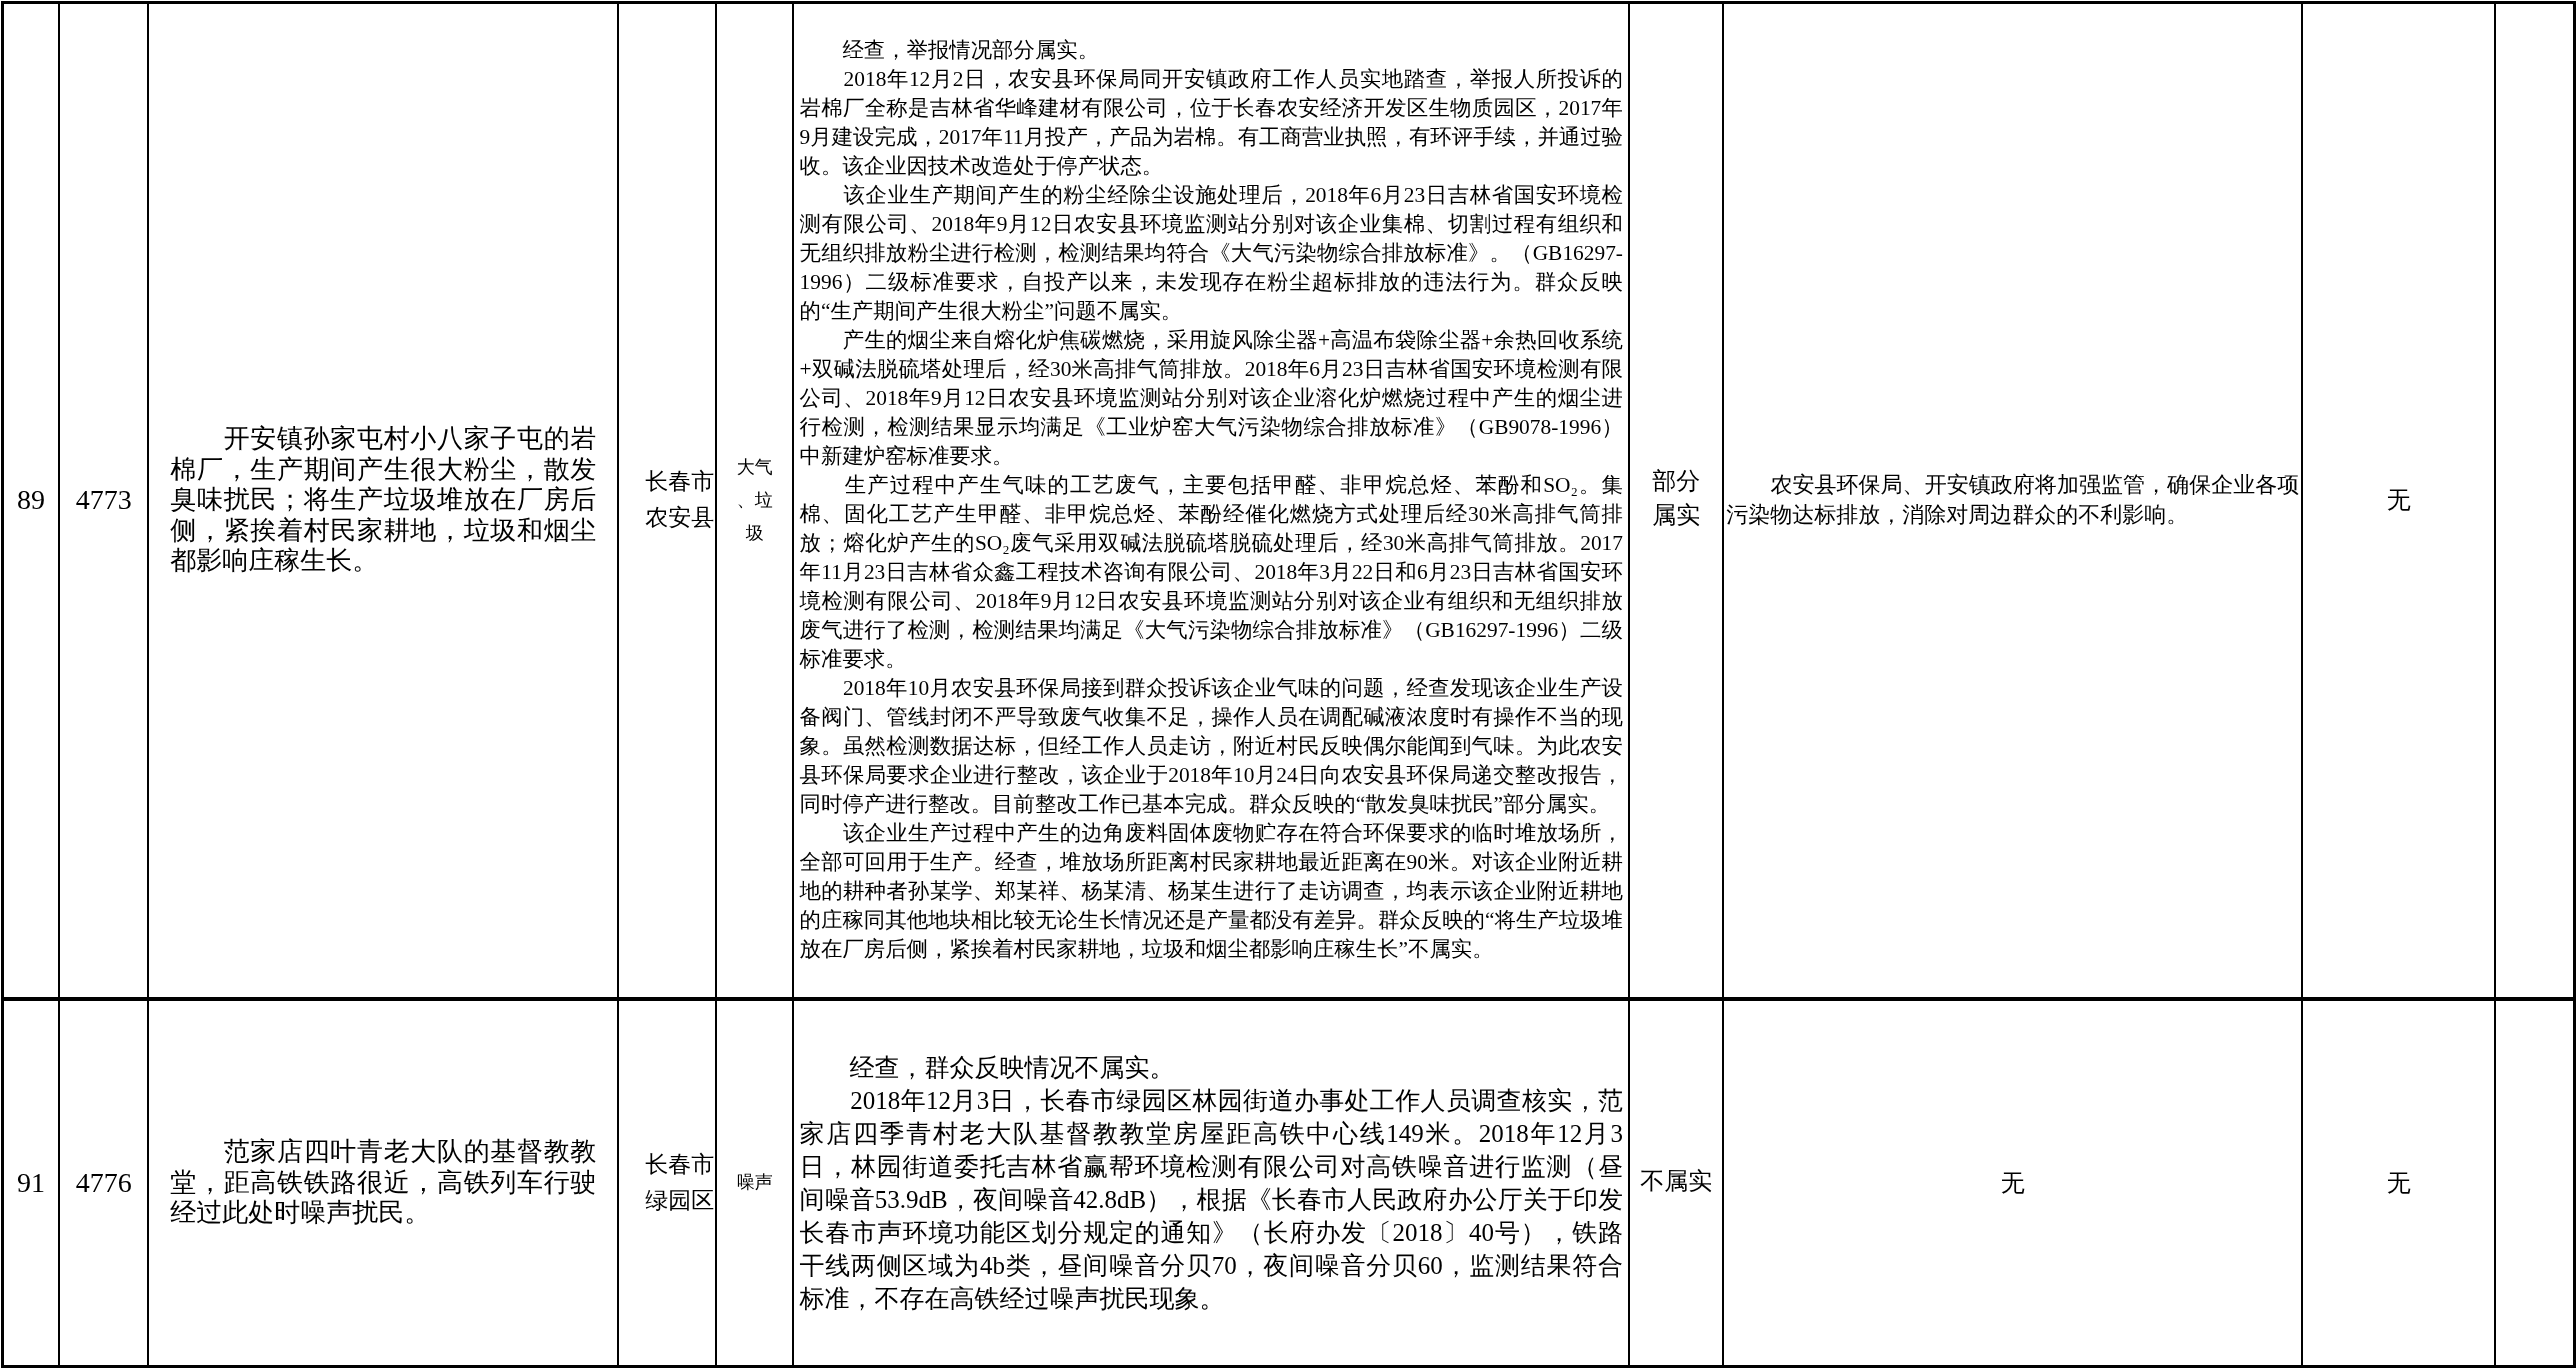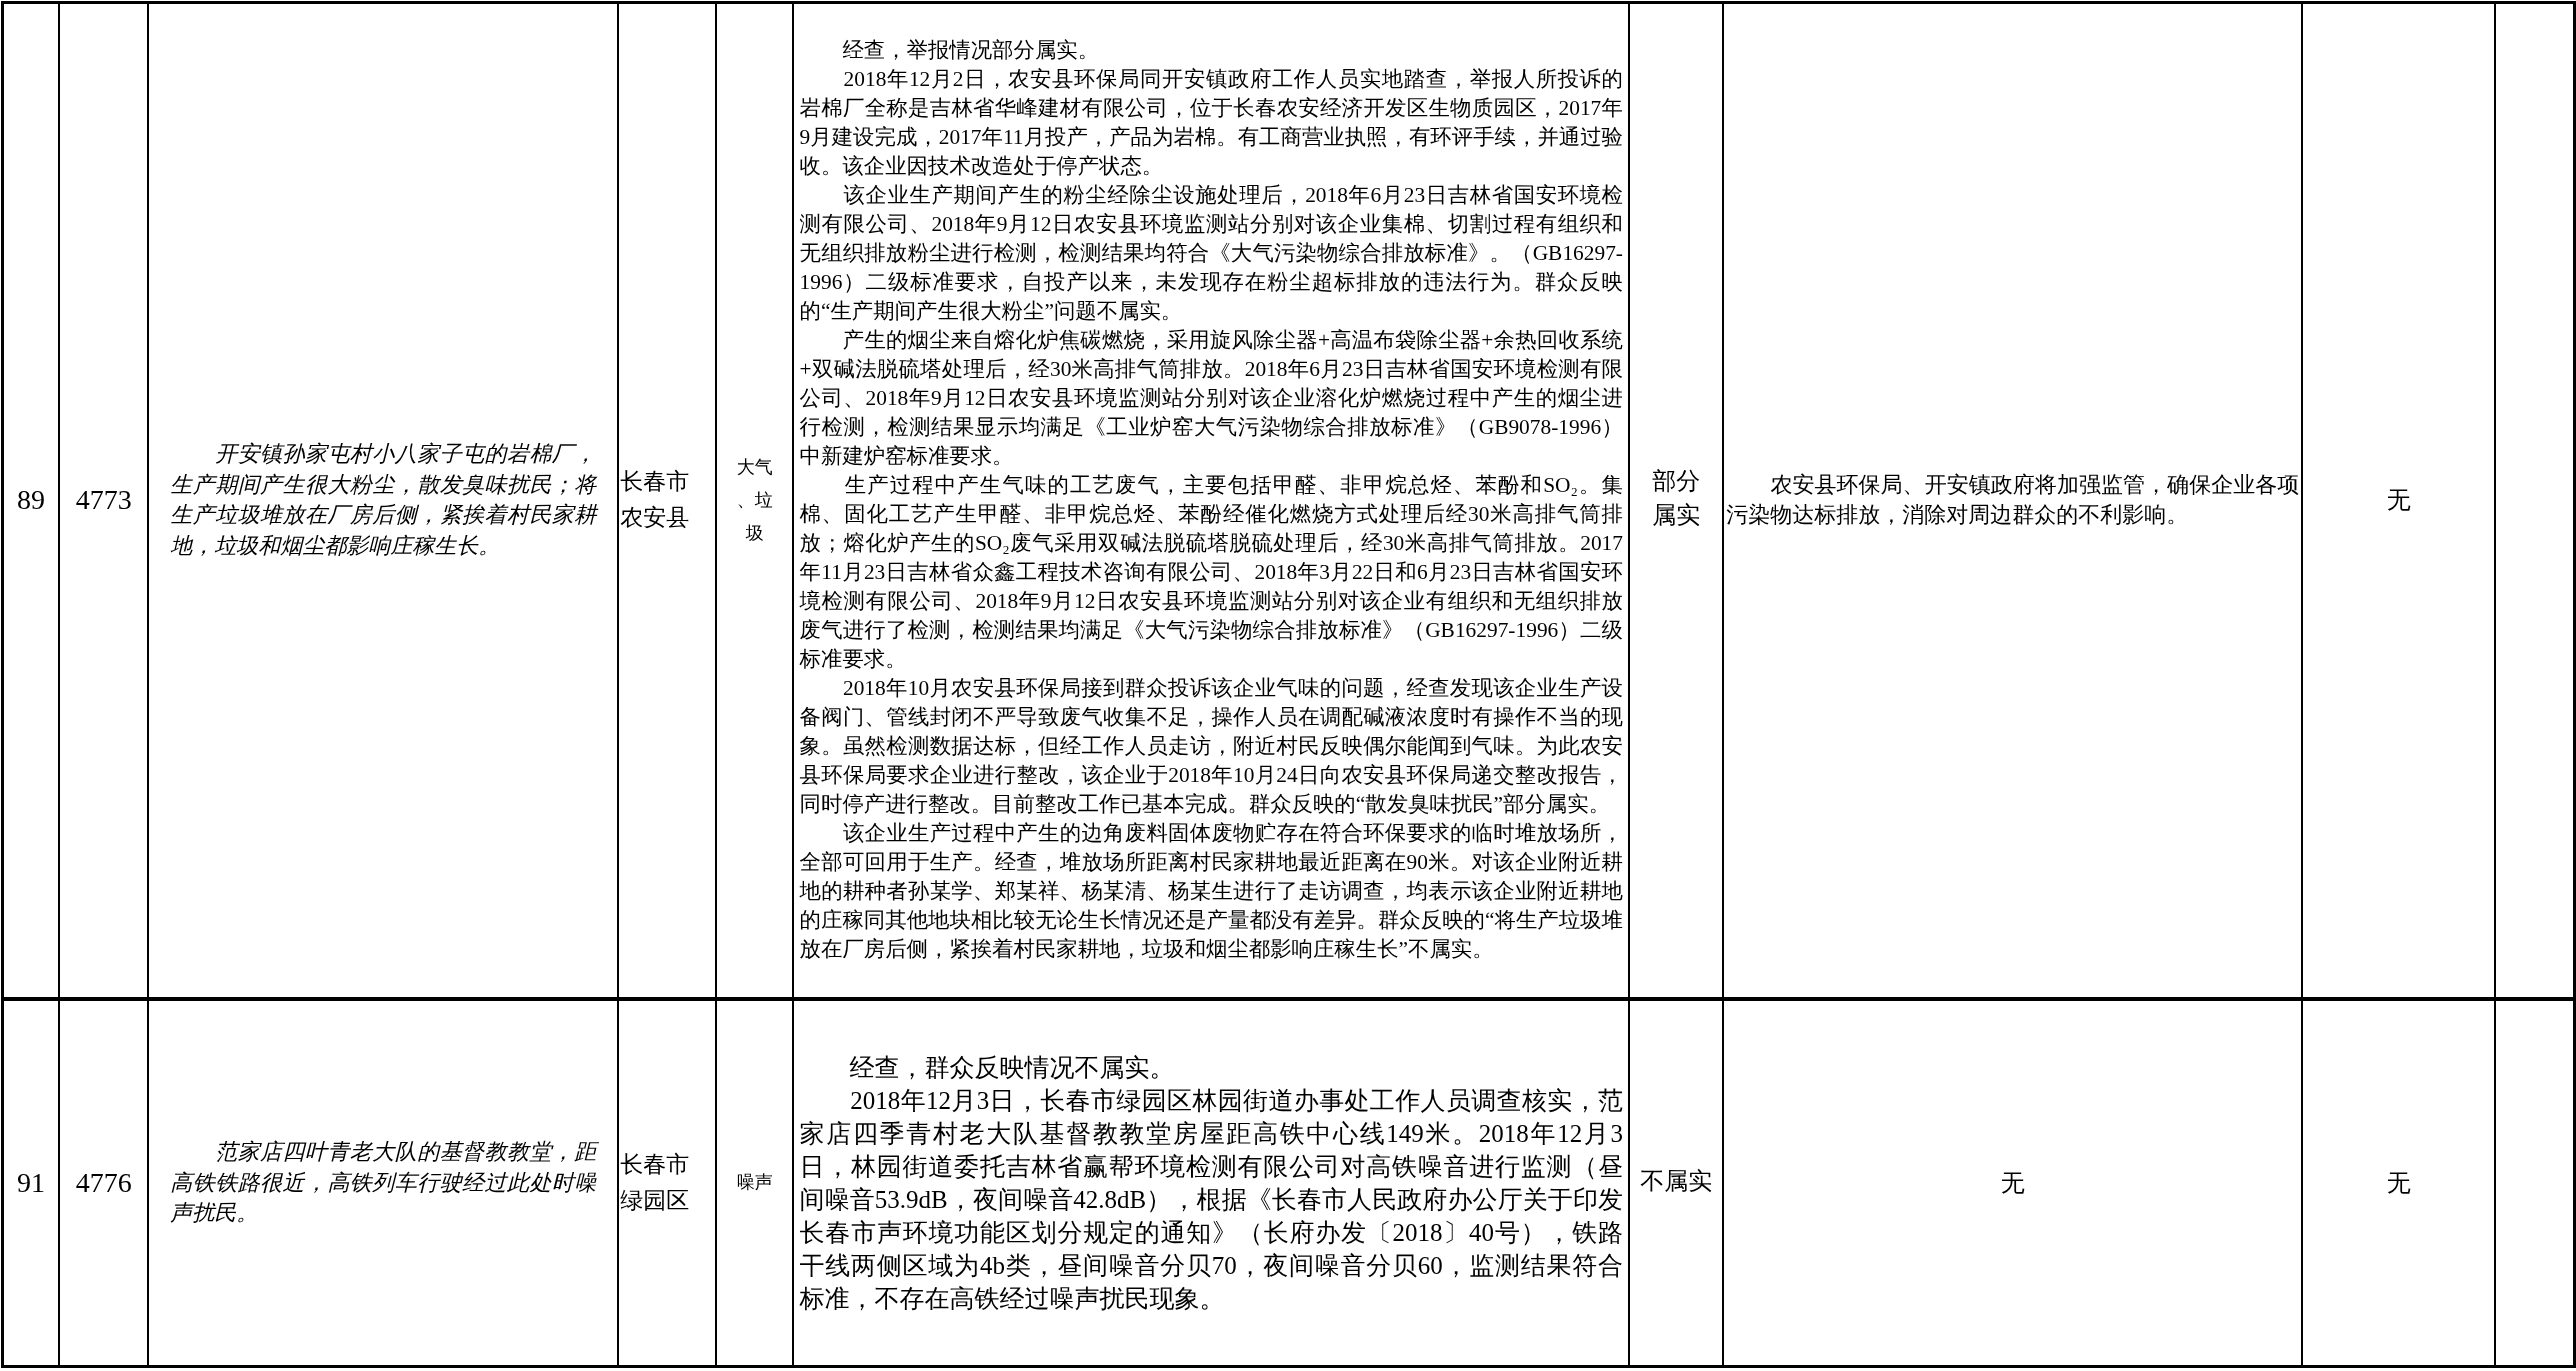--- a/index.html
+++ b/index.html
@@ -34,28 +34,27 @@
   tr.row-top { height: 990px; }
   tr.row-top td { border-bottom: 4.6px solid #000000; }
   tr.row-bottom { height: 365px; }
 
   td.num-cell {
     text-align: center;
     font-size: 28px;
   }
   td.complaint-cell {
     padding: 0 21px;
-    font-size: 22px;
+    font-size: 26px;
     line-height: 30.5px;
     text-align: justify;
     white-space: pre-line;
-    font-style: italic;
   }
   td.region-cell {
-    text-align: left;
+    text-align: right;
     font-size: 23px;
     line-height: 36px;
     white-space: pre-line;
   }
   td.type-cell {
     text-align: center;
     font-size: 18px;
     line-height: 33px;
     white-space: pre-line;
   }

